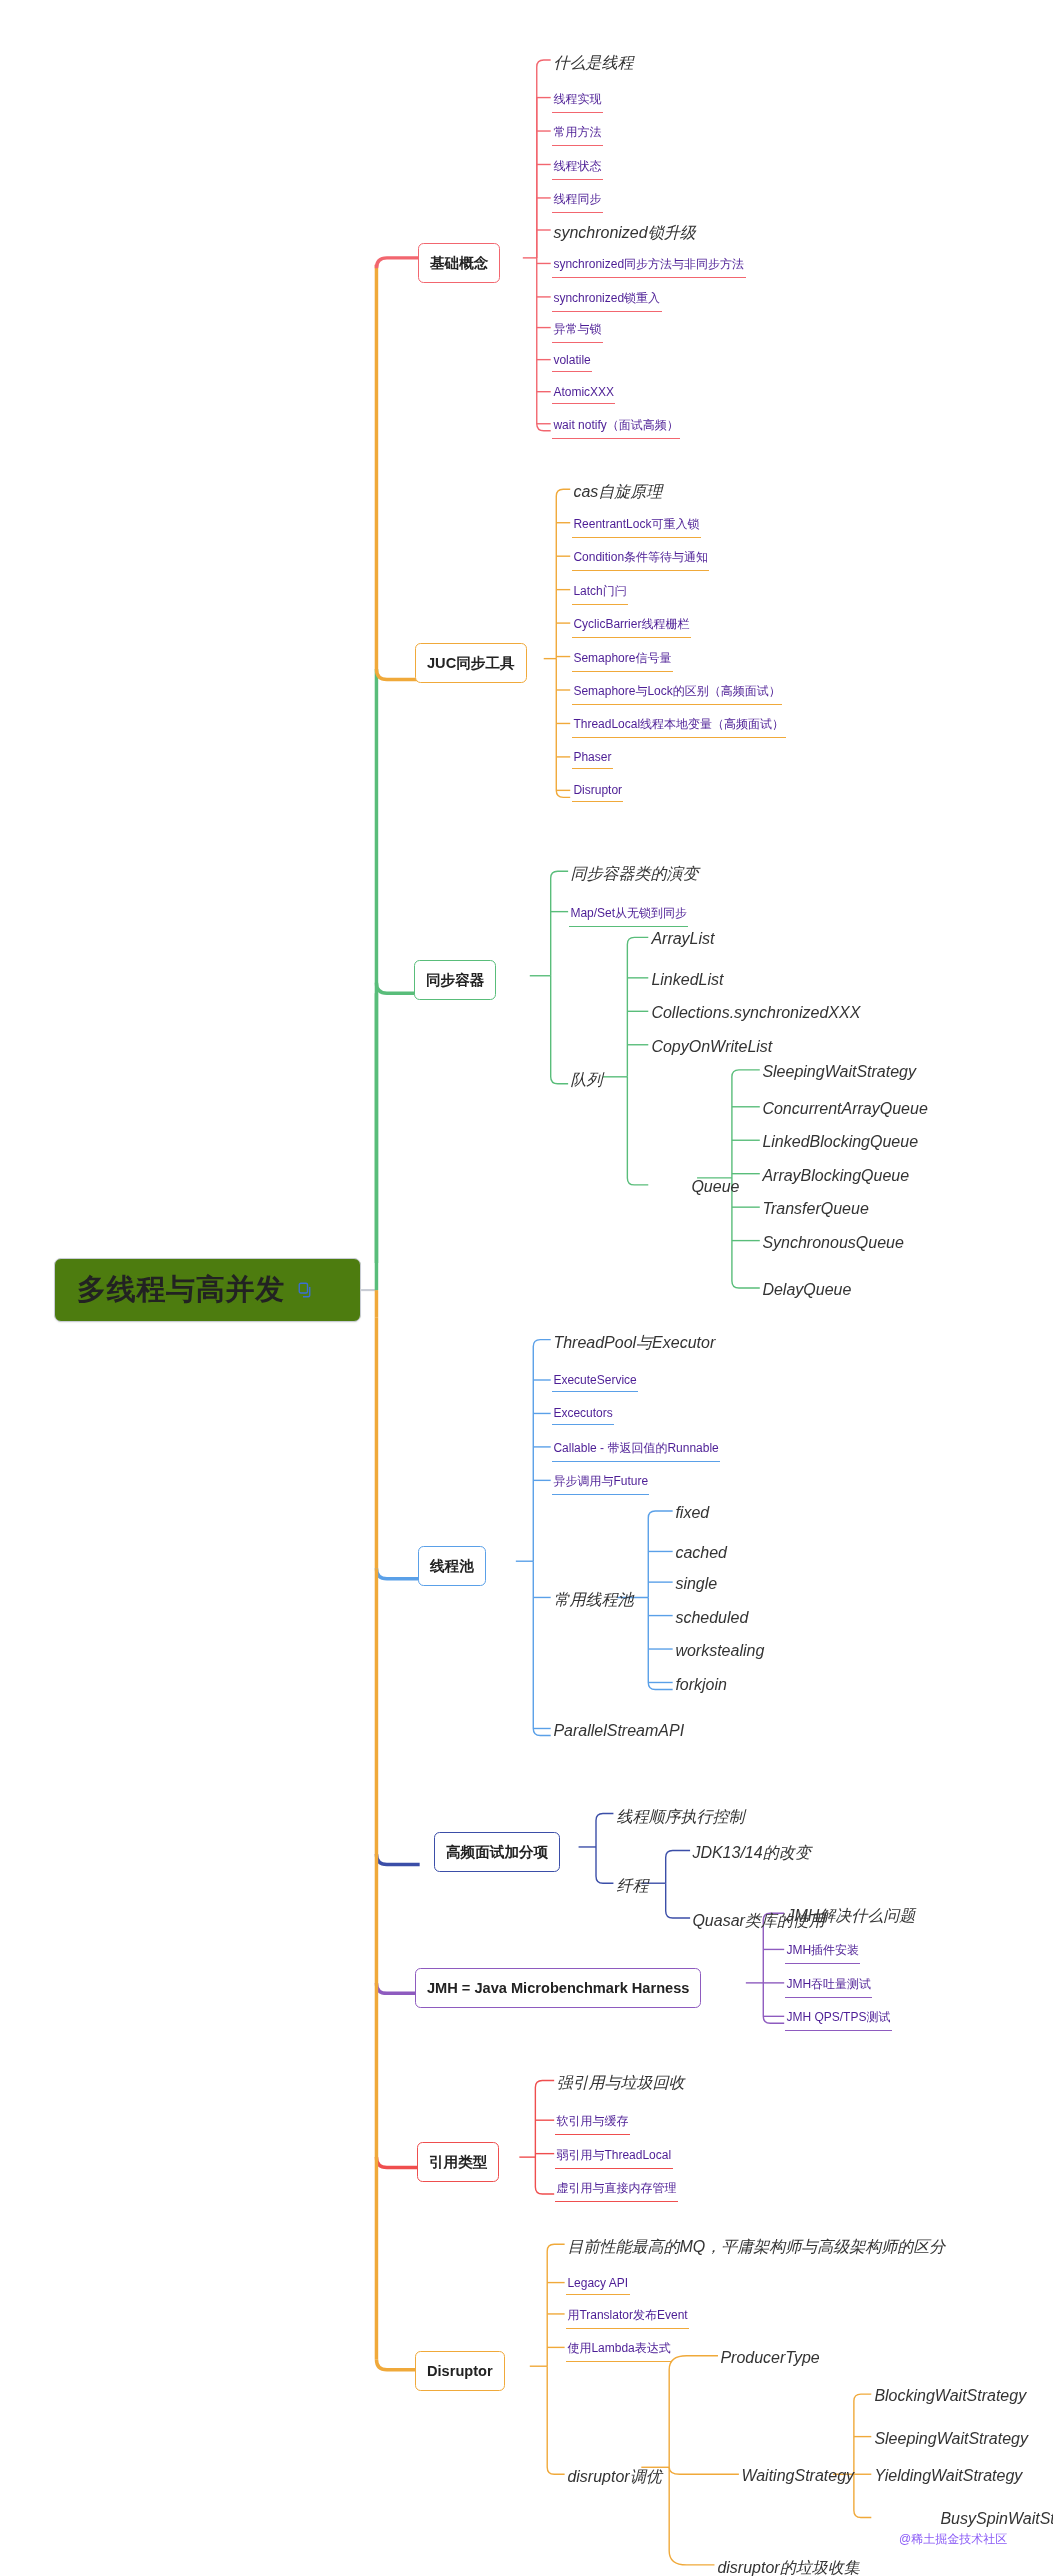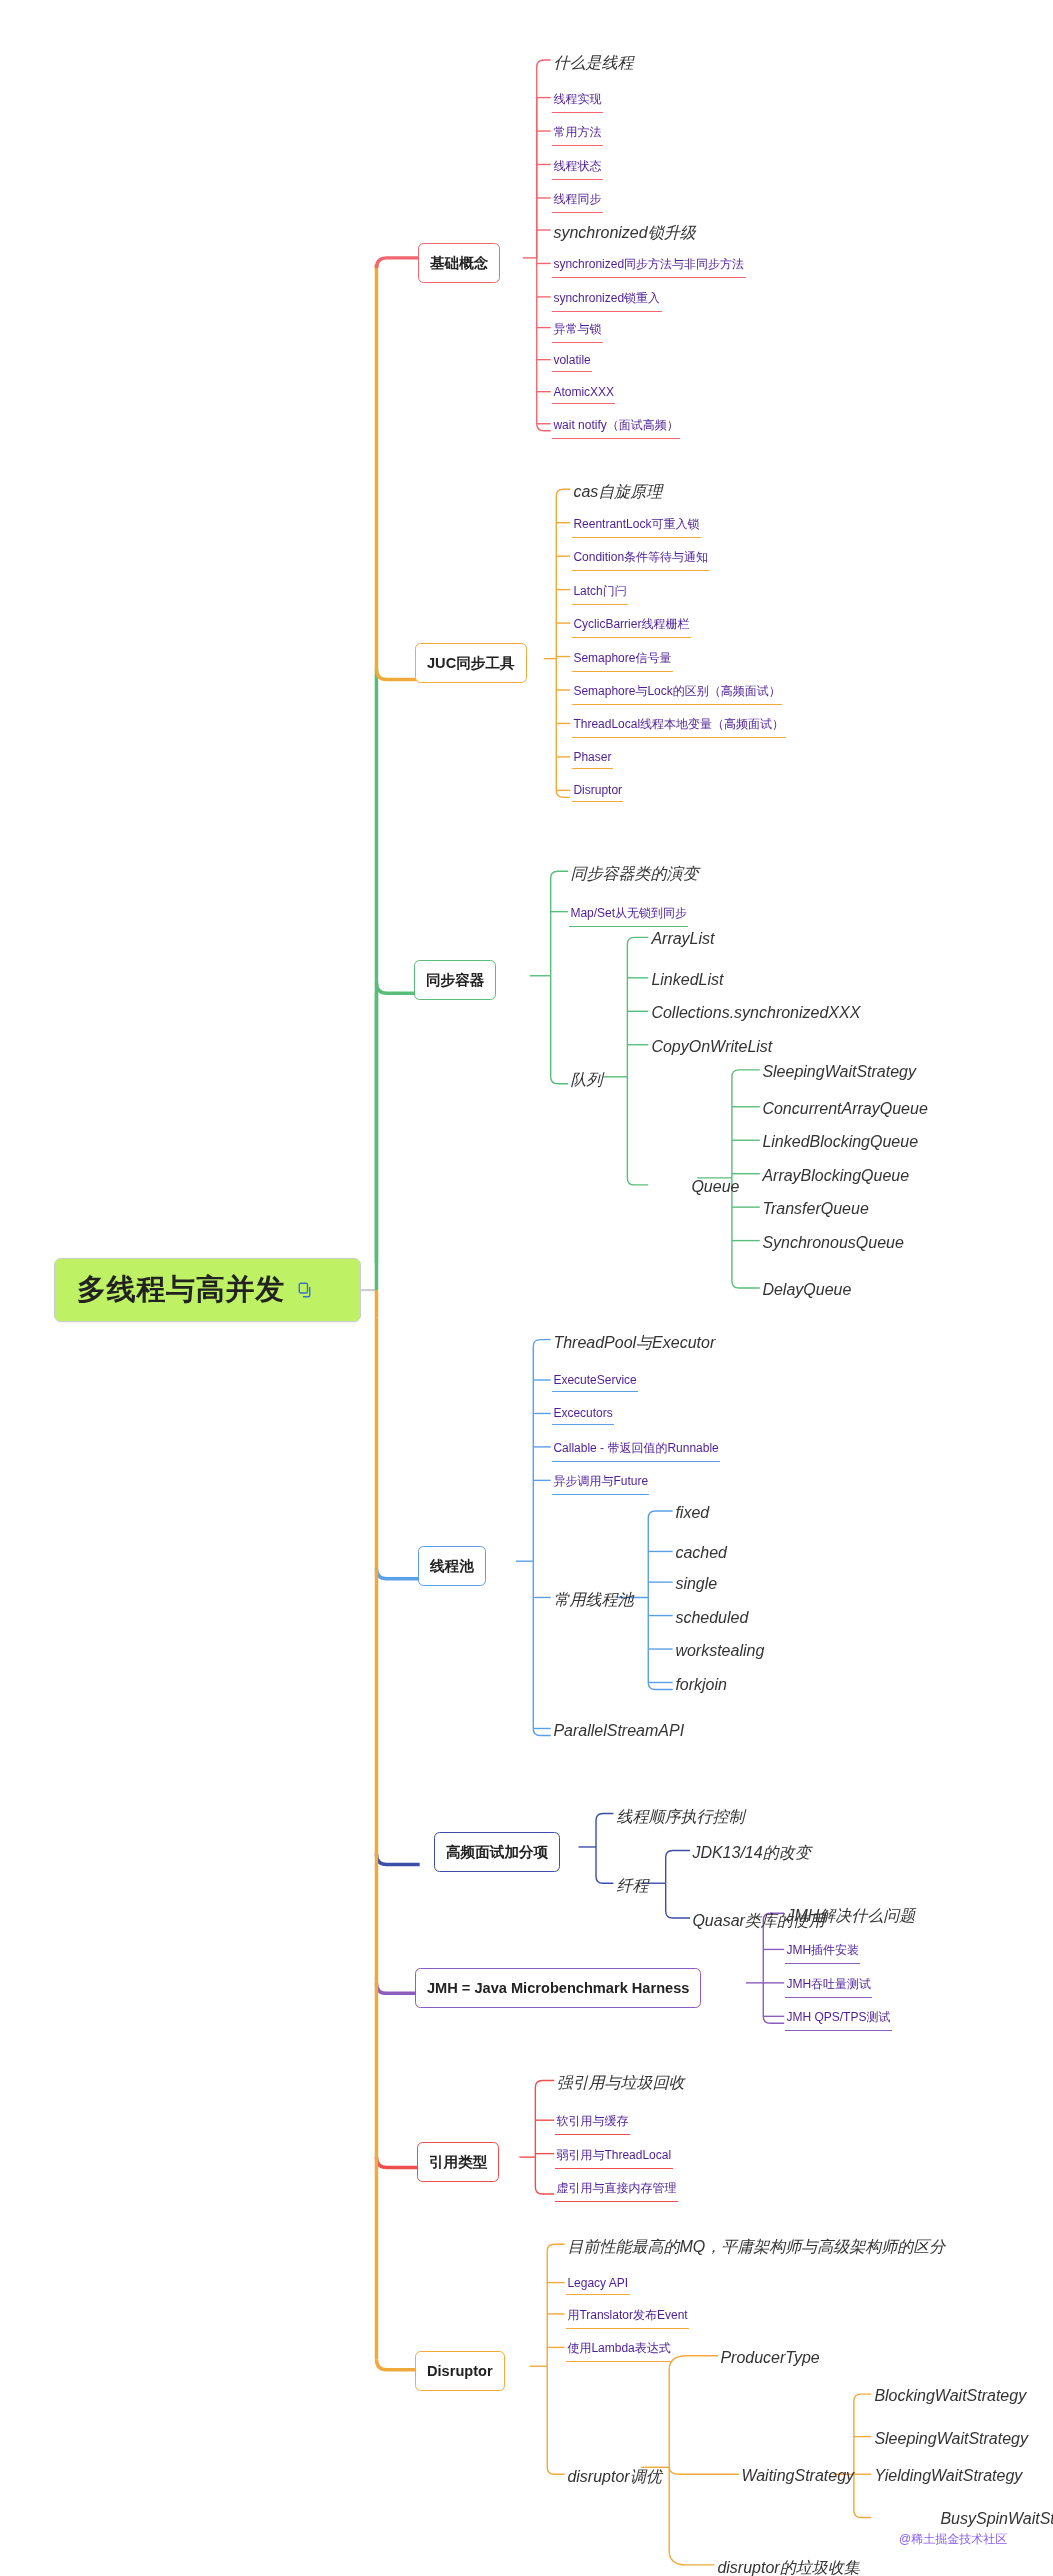--- a/index.html
+++ b/index.html
@@ -6,21 +6,21 @@
   body{width:1054px;height:2576px;position:relative;font-family:"Liberation Sans","DejaVu Sans",sans-serif;}
   #canvas{position:absolute;left:0;top:0;width:1054px;height:2576px;}
   svg.links{position:absolute;left:0;top:0;width:1054px;height:2576px;pointer-events:none;}
 
   
   .node{position:absolute;white-space:nowrap;box-sizing:border-box;}
 
   
   .root{
     left:54px;top:1258px;width:307px;height:64px;
-    border:1.4px solid #c8ccd4;border-radius:7px;background:#bef264;
+    border:1.4px solid #c8ccd4;border-radius:7px;background:#4d7c0f;
     display:flex;align-items:center;padding-left:22px;
     font-size:29px;font-weight:bold;color:#222;letter-spacing:0.7px;
     box-shadow:0 0.7px 1.4px rgba(0,0,0,.06);
   }
   .root .copy-ico{margin-left:12.5px;display:inline-flex;align-items:center;}
 
   
   .l1{
     border-width:1.4px;border-style:solid;border-radius:5.6px;background:#fff;
     display:flex;align-items:center;justify-content:center;

